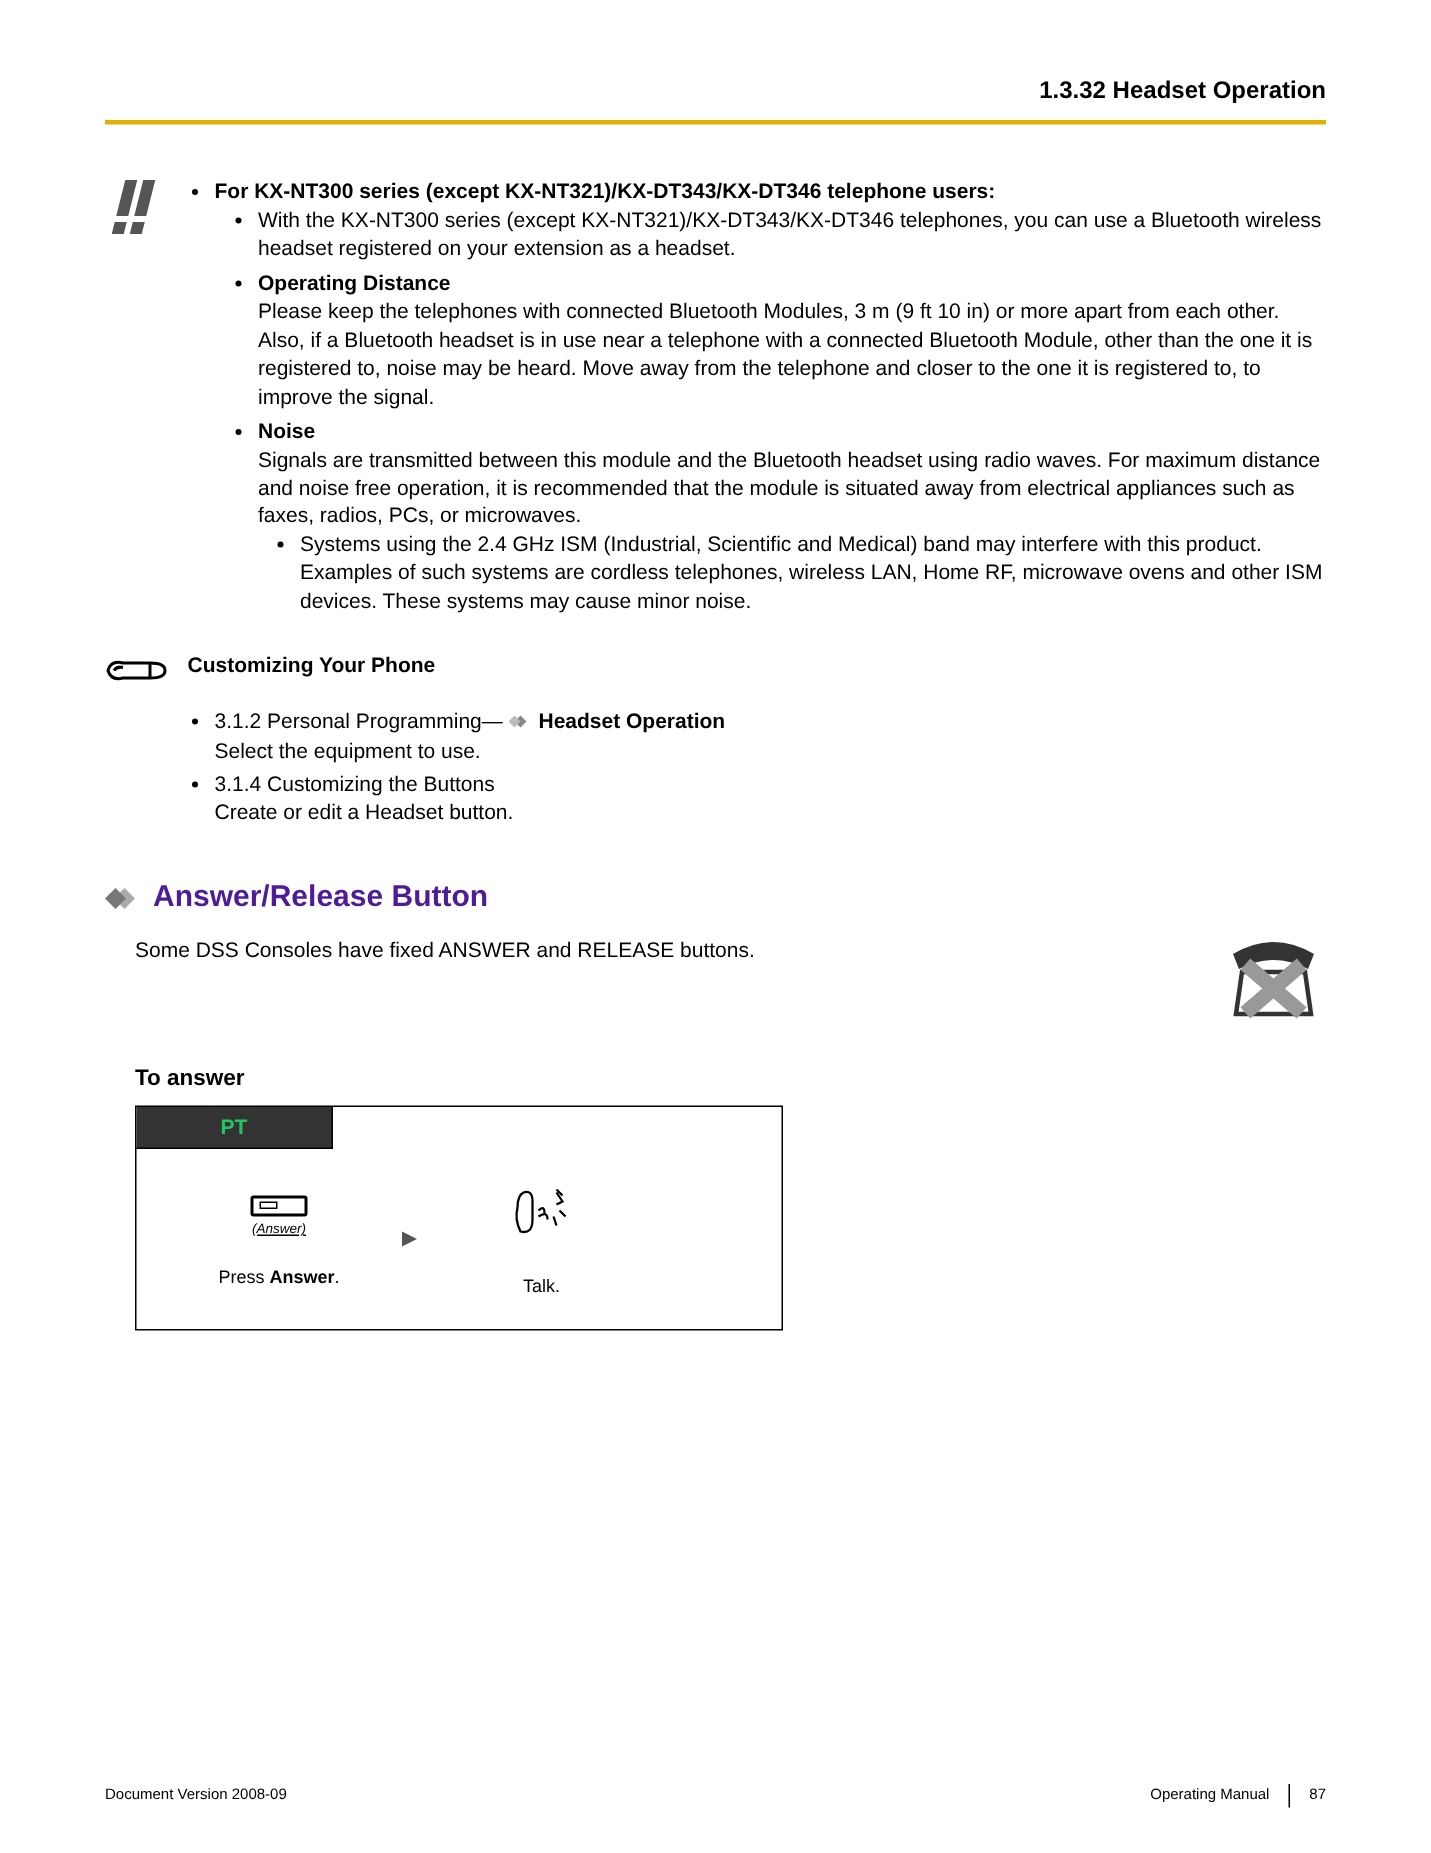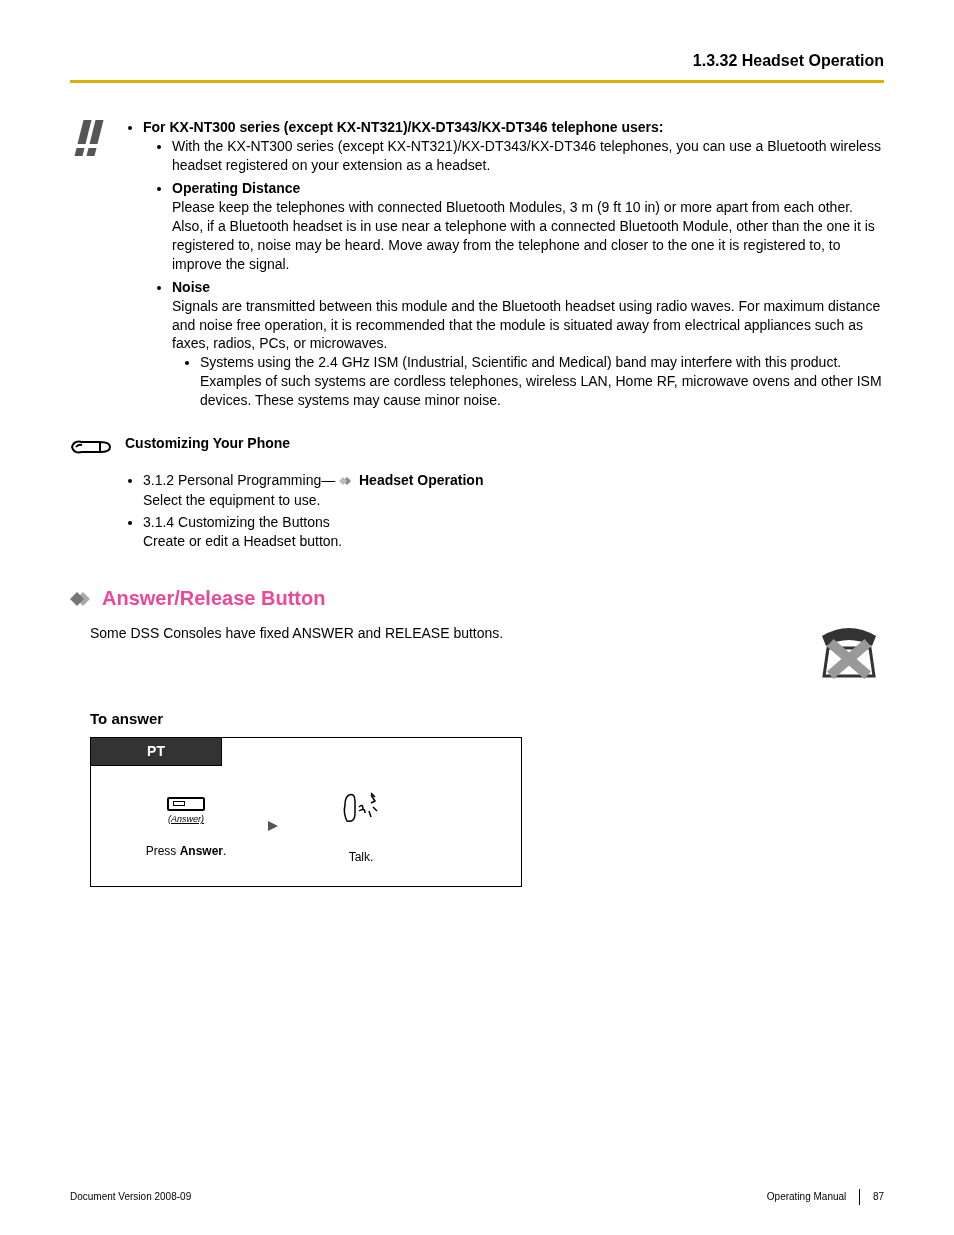--- a/index.html
+++ b/index.html
@@ -44,35 +44,35 @@
   .heading-row {
     display: flex;
     align-items: center;
     margin-top: 30px;
     margin-bottom: 12px;
   }
   .heading-diamond {
     width: 26px; height: 16px; flex-shrink:0; margin-right:6px;
   }
   h2.blue {
-    color: #ec4899;
+    color: #4c1d95;
     font-size: 20px;
     font-weight: bold;
     margin: 0;
   }
   .para { margin: 0 0 10px 0; }
   .phone-icon-right { float: right; margin-left:10px; }
   .sub-bold { font-weight: bold; margin: 18px 0 8px 20px; font-size:15px; }
   .diagram {
     border: 1px solid #000;
     width: 430px;
     margin-left: 20px;
   }
   .diagram-tab {
-    background: #333; color: #ffffff; font-weight: bold;
+    background: #333; color: #22c55e; font-weight: bold;
     width: 130px; text-align: center; padding: 4px 0;
     border-right: 1px solid #000; border-bottom: 1px solid #000;
   }
   .diagram-body {
     padding: 25px 15px 20px 15px;
     display: flex;
     align-items: center;
   }
   .step { text-align: center; font-size: 12px; }
   .step1 { width: 160px; }

